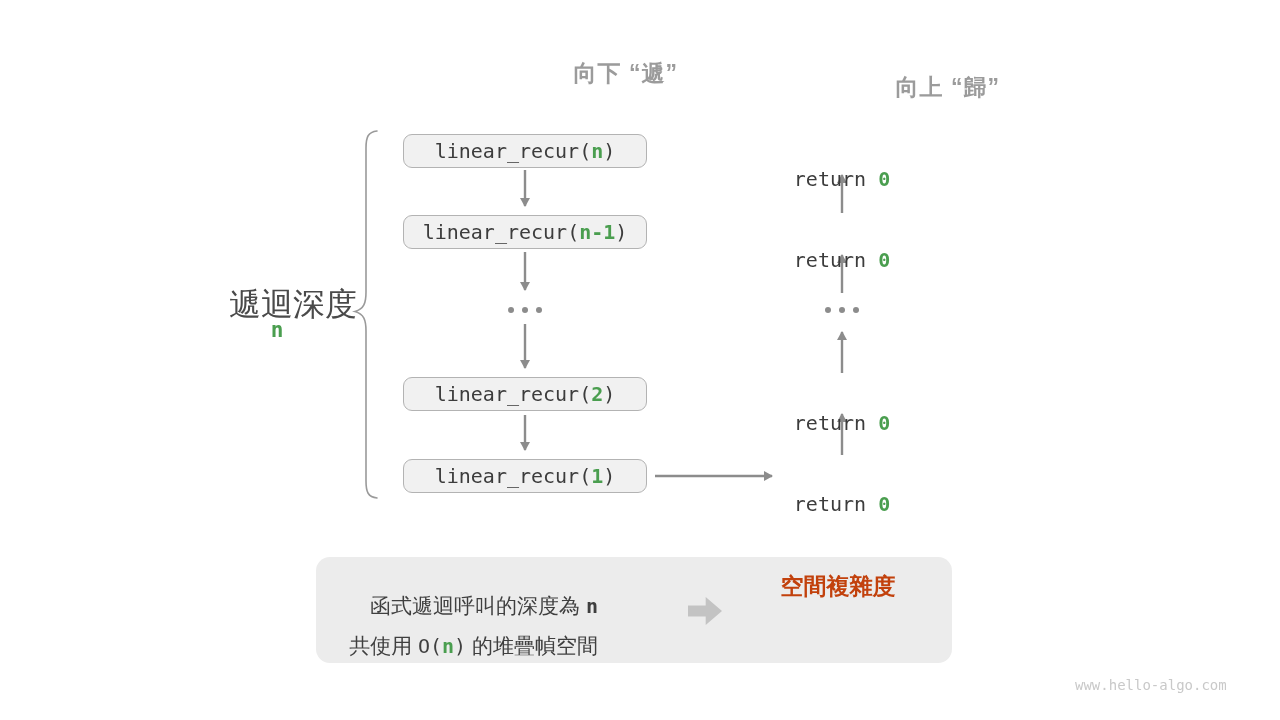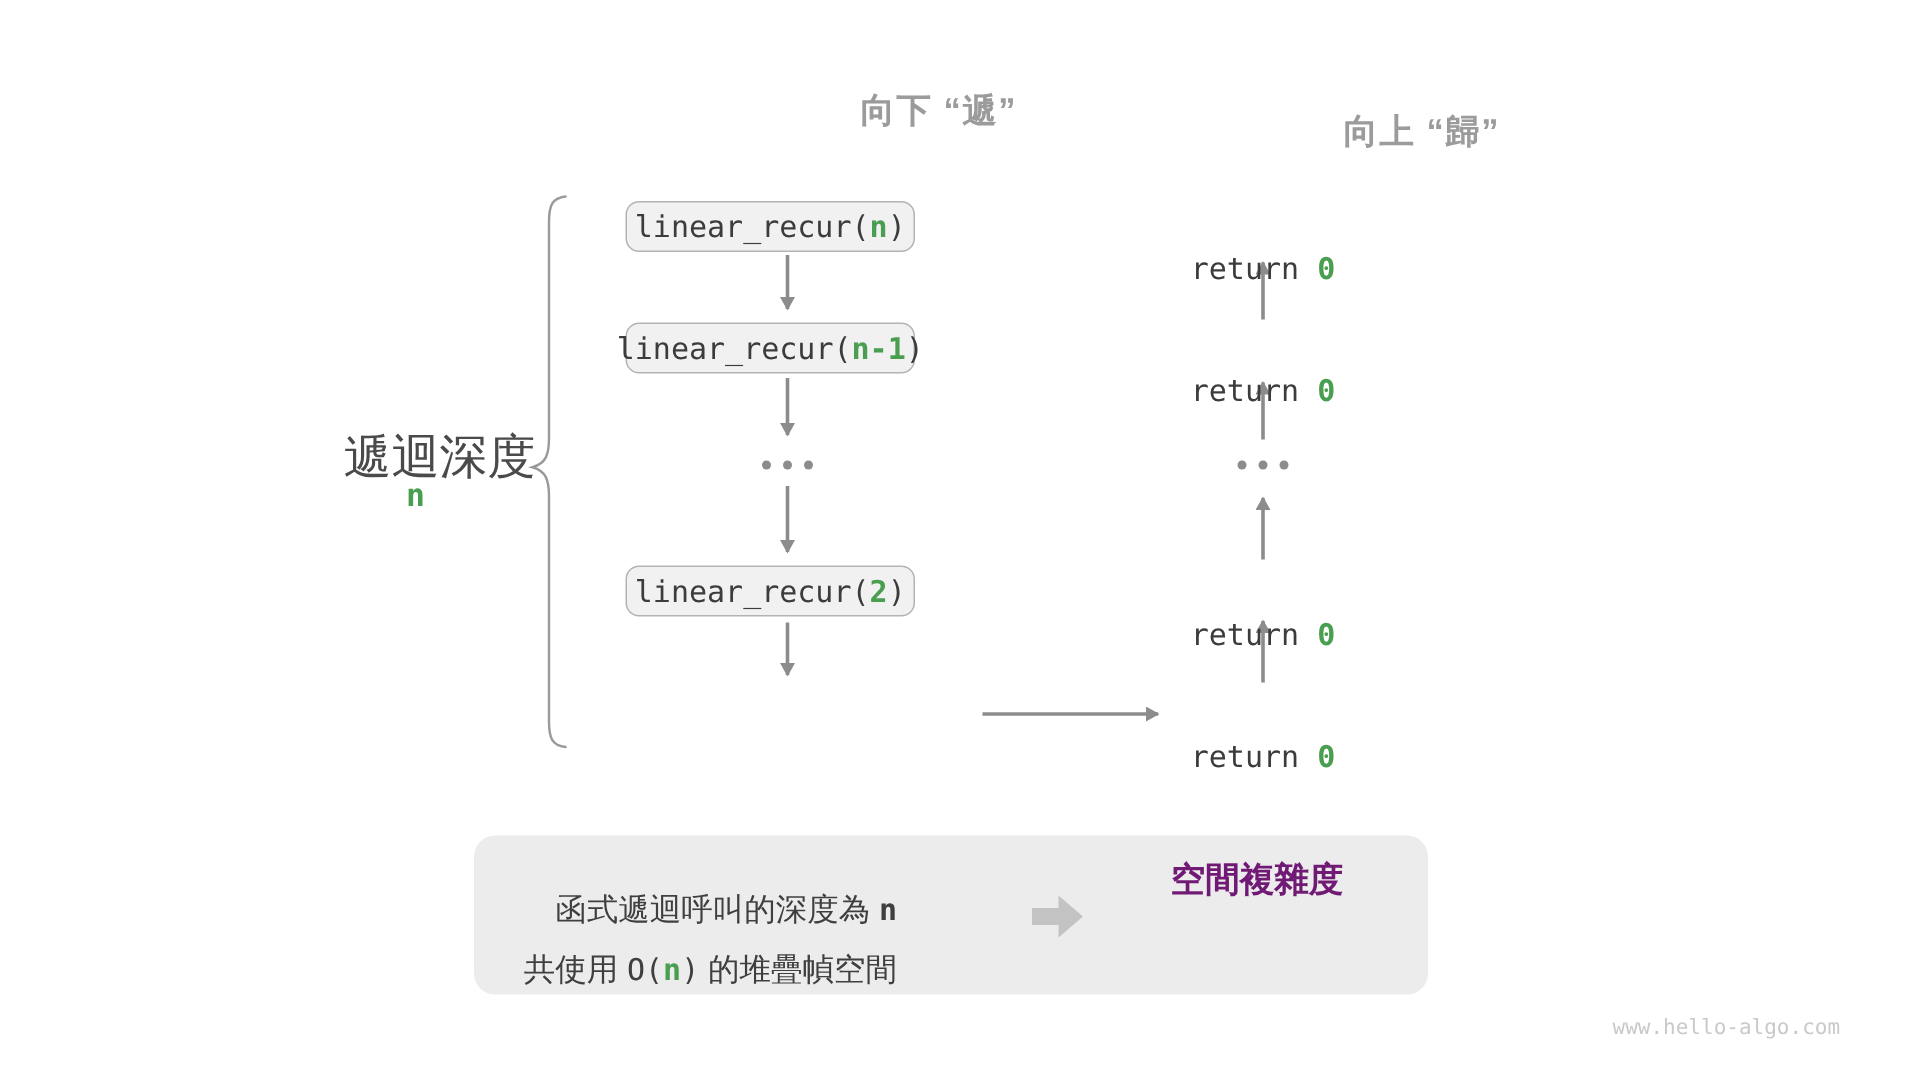--- a/index.html
+++ b/index.html
@@ -19,30 +19,29 @@
     text-align: right;
     font-size: 23px;
     font-weight: bold;
     color: #9b9b9b;
     letter-spacing: 1px;
   }
 
   
   .call-box {
     left: 403px;
-    width: 193px;
+    width: 244px;
     height: 34px;
     box-sizing: border-box;
     background: #f1f1f1;
     border: 1.5px solid #b3b3b3;
     border-radius: 9px;
     display: flex;
     align-items: center;
     justify-content: center;
-    margin-left: 14px;
   }
   .code {
     font-family: "DejaVu Sans Mono", "Liberation Mono", monospace;
     font-size: 20px;
     color: #3c3c3c;
     white-space: pre;
   }
   .green  { color: #4a9e4f; font-weight: bold; }
   .blue   { color: #0e80d0; }
 
@@ -102,21 +101,21 @@
     white-space: nowrap;
     margin-top: 14px;
   }
   .panel-line .code { font-size: 20px; color: #3f3f3f; }
   .result-title {
     left: 758px;
     width: 160px;
     text-align: center;
     font-size: 23px;
     font-weight: bold;
-    color: #701a75;
+    color: #c2410c;
     white-space: nowrap;
   }
   .result-value {
     left: 758px;
     width: 160px;
     text-align: center;
     font-size: 24px;
     font-weight: bold;
     white-space: nowrap;
   }
@@ -194,20 +193,23 @@
 
   <div class="abs call-box" style="top:134px;">
     <span class="code"><span>linear_recur(</span><span class="green">n</span><span>)</span></span>
   </div>
   <div class="abs call-box" style="top:215px;">
     <span class="code"><span>linear_recur(</span><span class="green">n-1</span><span>)</span></span>
   </div>
   <div class="abs call-box" style="top:377px;">
     <span class="code"><span>linear_recur(</span><span class="green">2</span><span>)</span></span>
   </div>
+  <div class="abs call-box" style="top:459px;">
+    <span class="code"><span>linear_recur(</span><span class="green">1</span><span>)</span></span>
+  </div>
 
   <div class="abs return-row" style="top:136px;">
     <span class="code"><span>return </span><span class="green">0</span></span>
   </div>
   <div class="abs return-row" style="top:217px;">
     <span class="code"><span>return </span><span class="green">0</span></span>
   </div>
   <div class="abs return-row" style="top:380px;">
     <span class="code"><span>return </span><span class="green">0</span></span>
   </div>

